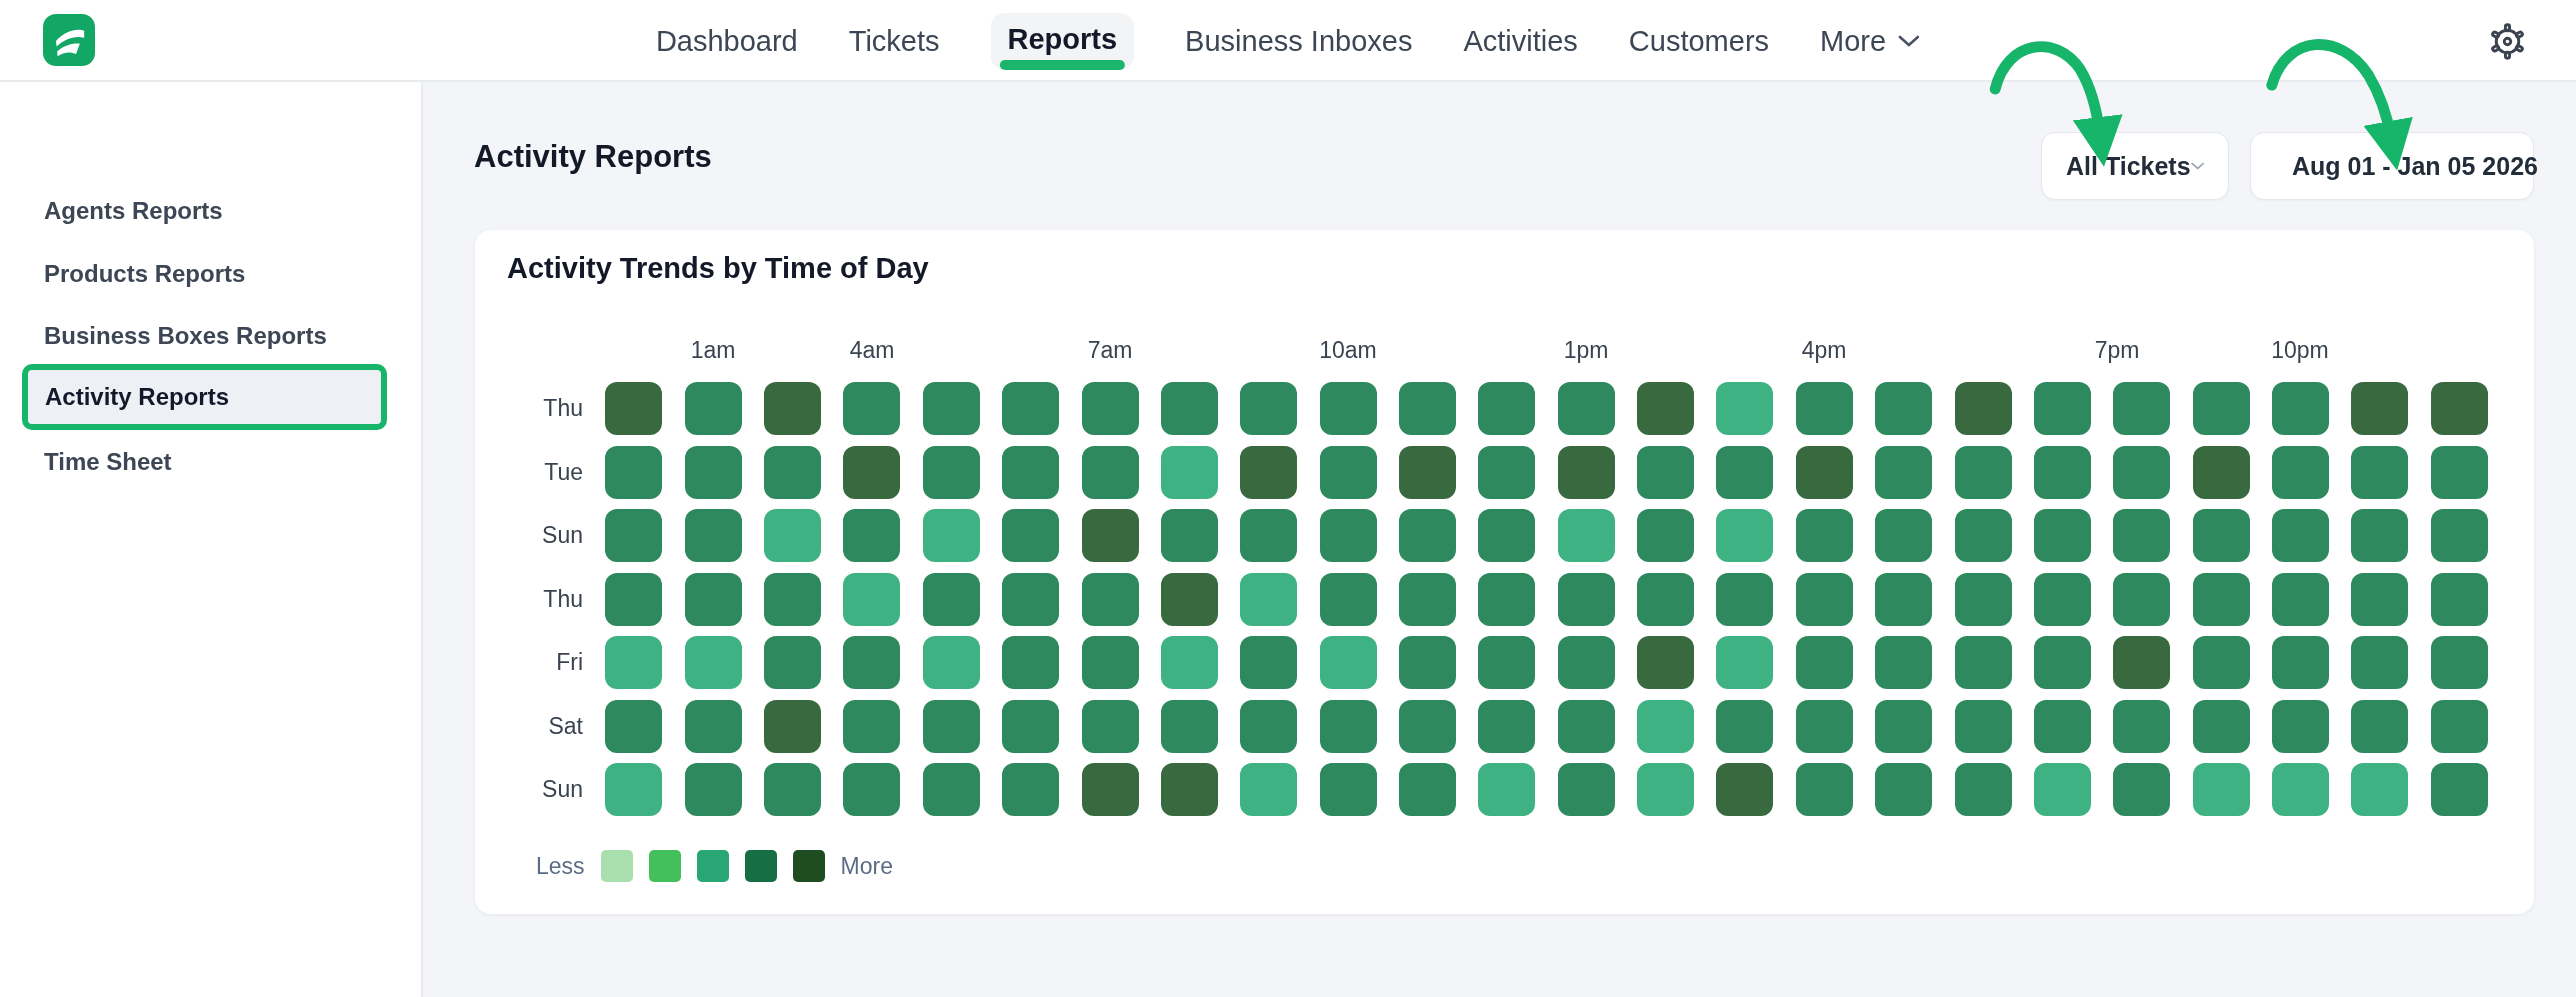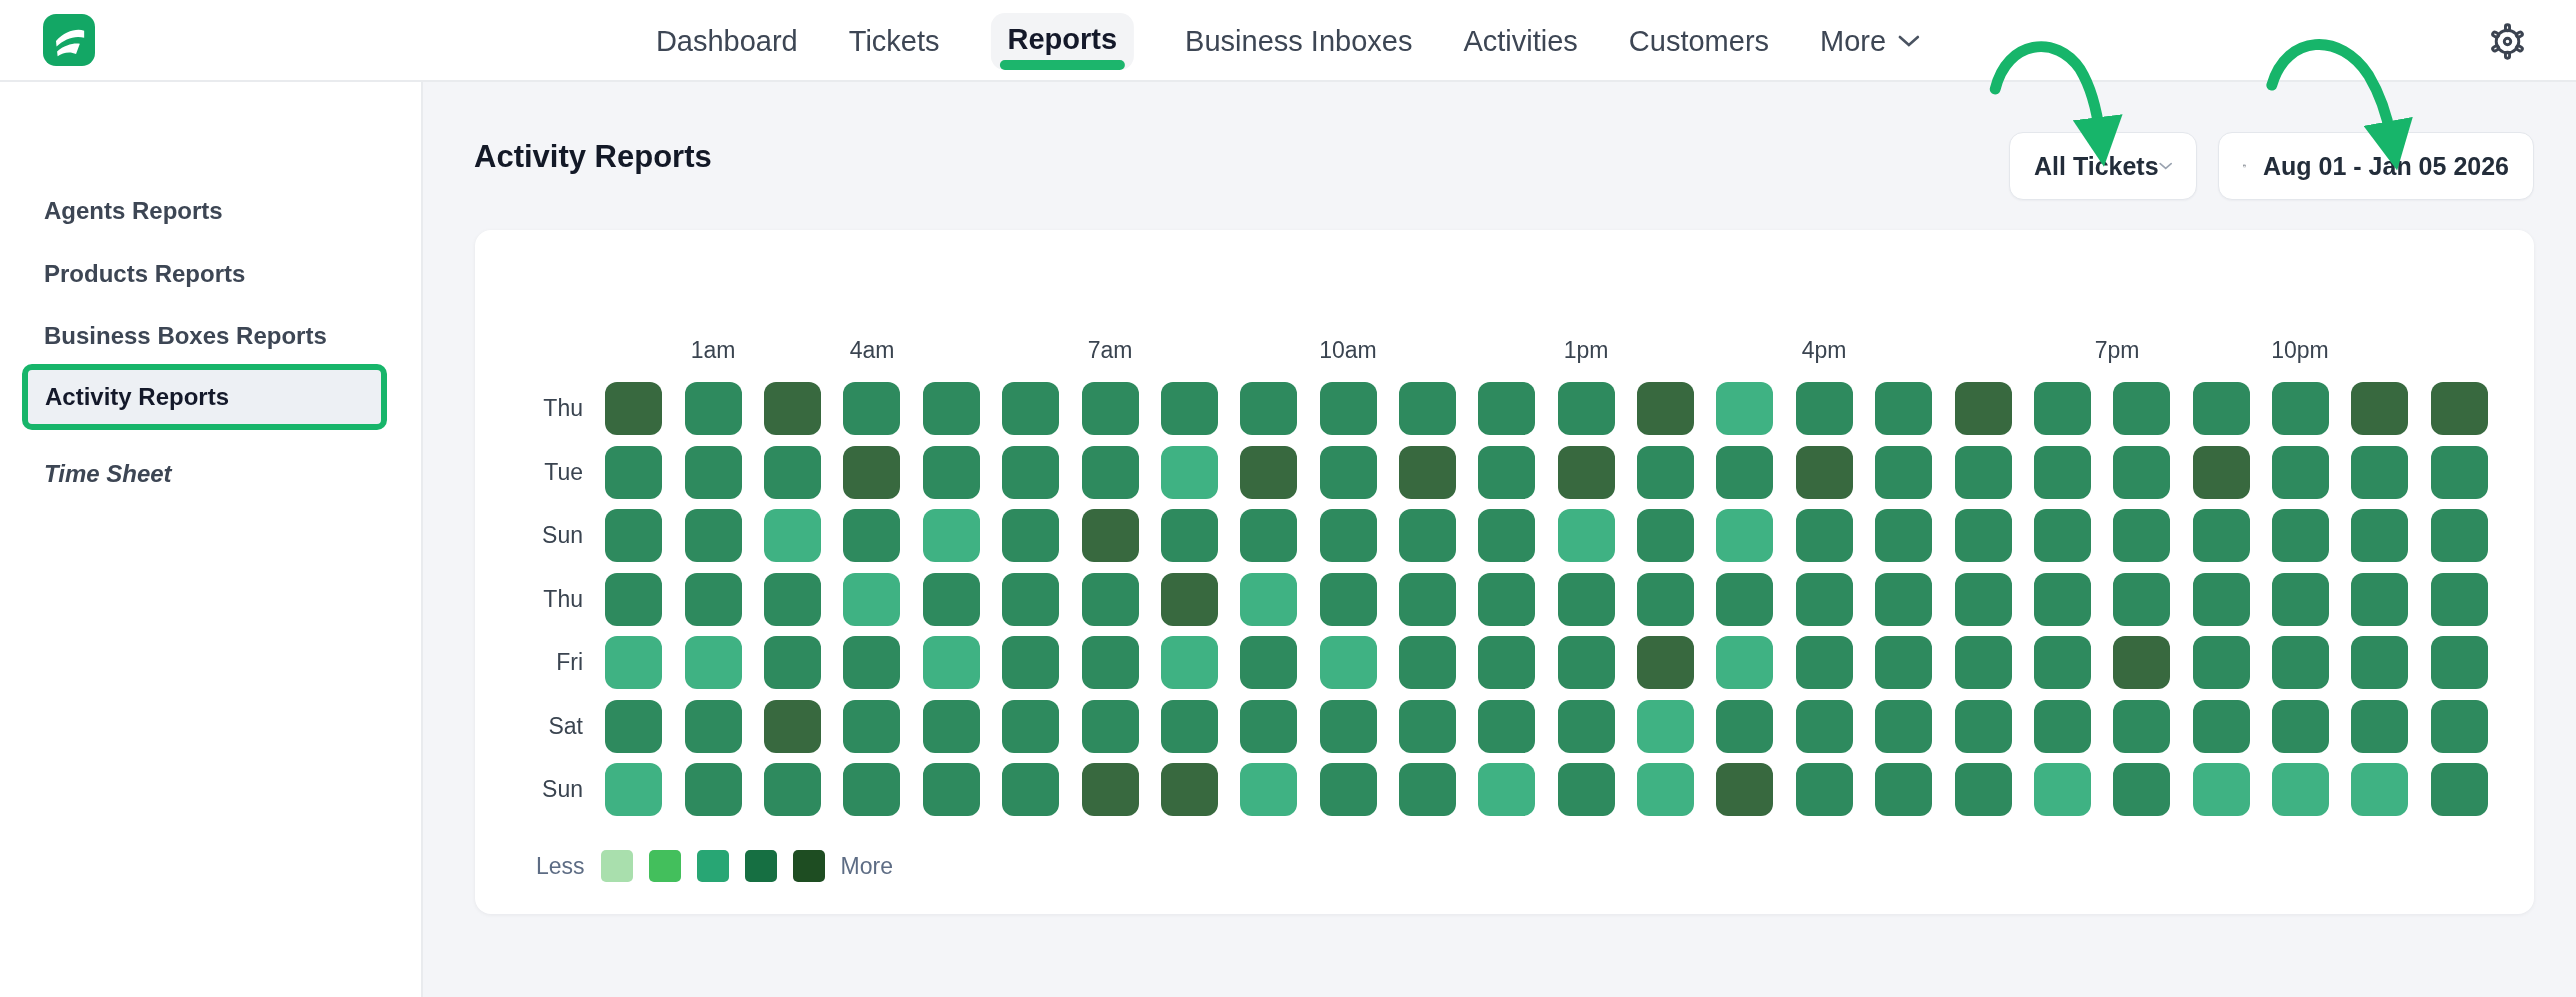--- a/index.html
+++ b/index.html
@@ -73,21 +73,21 @@
     position:absolute; top:50px; right:42px; height:68px;
     display:flex; gap:21px;
   }
   .pill {
     height:68px; background:#fff; border:1.5px solid #e4e7ec; border-radius:14px;
     display:flex; align-items:center; cursor:pointer;
     box-shadow:0 1px 2px rgba(16,24,40,.04);
     font-family:"Liberation Sans", sans-serif;
   }
   .pill-tickets { width:188px; padding:0 24px; justify-content:space-between; }
-  .pill-date { width:316px; padding:0 24px; gap:17px; }
+  .pill-date { width:284px; padding:0 24px; gap:17px; }
   .pill-label { font-size:25px; font-weight:600; color:#232d3a; white-space:nowrap; }
 
   
   .card {
     position:absolute; left:52px; top:148px; width:2059px; height:684px;
     background:#fff; border-radius:16px;
     box-shadow:0 1px 4px rgba(20,25,40,.06);
   }
   .card-title {
     position:absolute; left:32px; top:22px;
@@ -171,21 +171,21 @@
   </button>
 </header>
 
 <aside class="sidebar" id="sidebar">
     <div class="side-item" style="top: 97px;">Agents Reports</div>
     <div class="side-item" style="top: 160px;">Products Reports</div>
     <div class="side-item" style="top: 222px;">Business Boxes Reports</div>
     <div class="annot-box">
       <span class="side-item-inner">Activity Reports</span>
     </div>
-    <div class="side-item" style="top: 360px; font-style: italic;">Time Sheet</div>
+    <div class="side-item" style="top: 348px;">Time Sheet</div>
   </aside>
 
 <main class="main">
   <h1 class="page-title">Activity Reports</h1>
 
   <div class="controls">
     <button class="pill pill-tickets">
       <span class="pill-label">All Tickets</span>
       <svg class="chev" viewBox="0 0 22 14" fill="none" stroke="#9aa3b0" stroke-width="2.6" stroke-linecap="round">
         <polyline points="2,3 11,11 20,3"></polyline>
@@ -196,20 +196,21 @@
         <rect x="3.5" y="5" width="17" height="16" rx="2.5"></rect>
         <line x1="3.5" y1="9.5" x2="20.5" y2="9.5"></line>
         <line x1="8" y1="2.8" x2="8" y2="6.2"></line>
         <line x1="16" y1="2.8" x2="16" y2="6.2"></line>
       </svg>
       <span class="pill-label">Aug 01 - Jan 05 2026</span>
     </button>
   </div>
 
   <section class="card">
+    <h2 class="card-title">Activity Trends by Time of Day</h2>
     <div class="heatmap" id="heatmap">
         <span class="time-label" style="left: 238px;">1am</span>
         <span class="time-label" style="left: 397px;">4am</span>
         <span class="time-label" style="left: 635px;">7am</span>
         <span class="time-label" style="left: 873px; text-align: center;">10am</span>
         <span class="time-label" style="left: 1111px;">1pm</span>
         <span class="time-label" style="left: 1349px;">4pm</span>
         <span class="time-label" style="left: 1642px;">7pm</span>
         <span class="time-label" style="left: 1825px;">10pm</span>
         <div class="day-label" style="top: 152px;">Thu</div>

